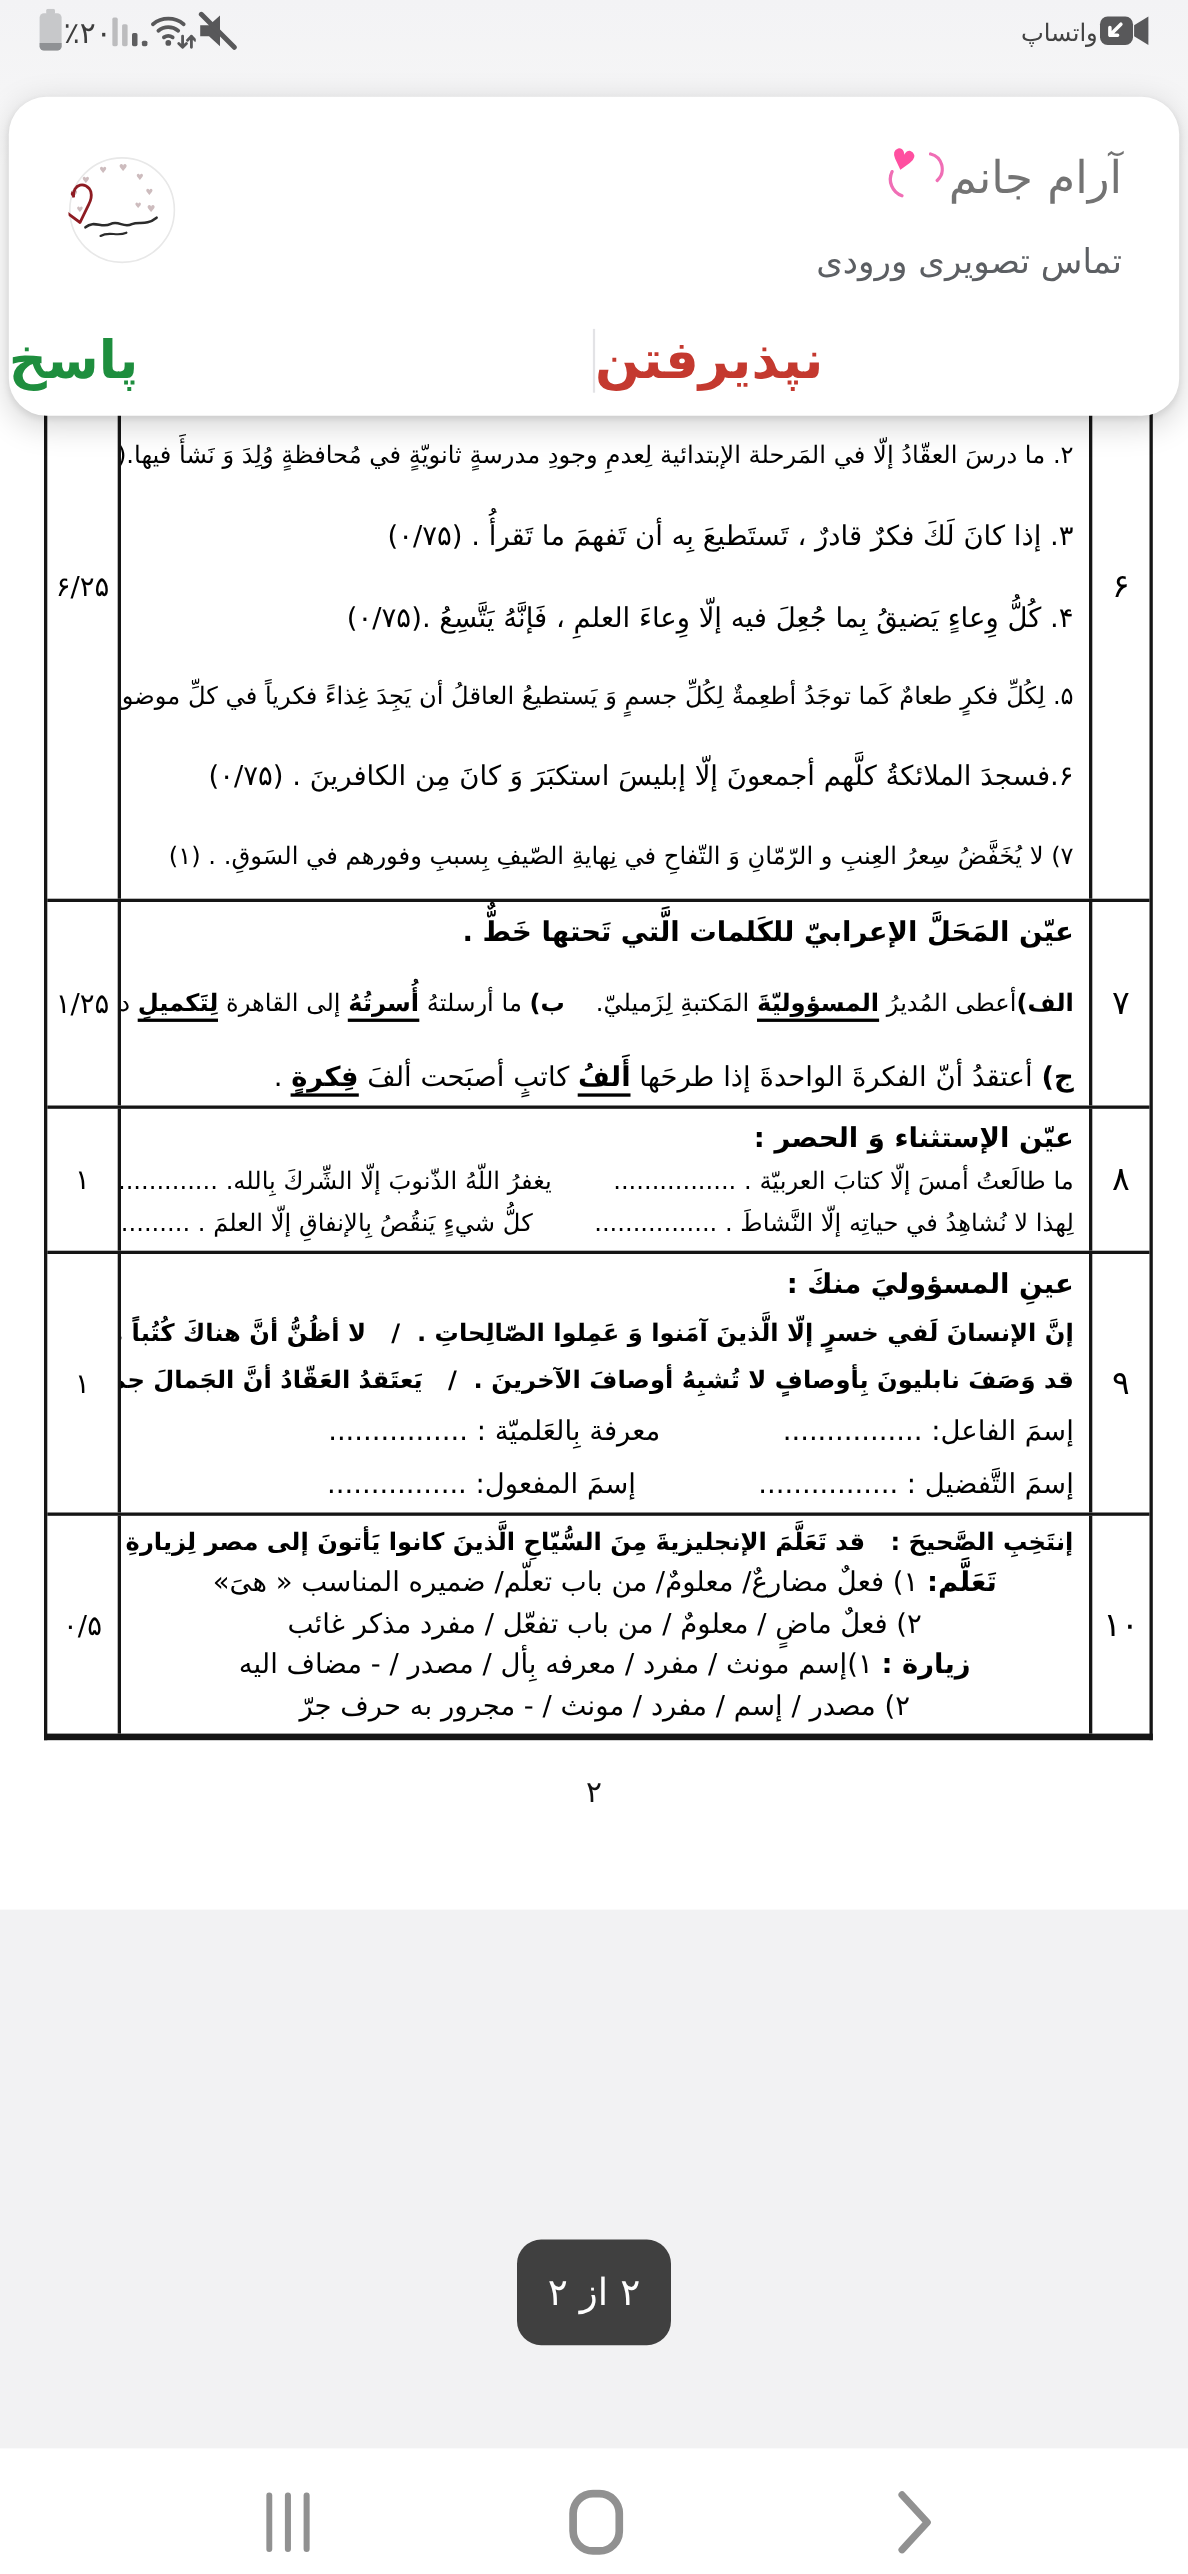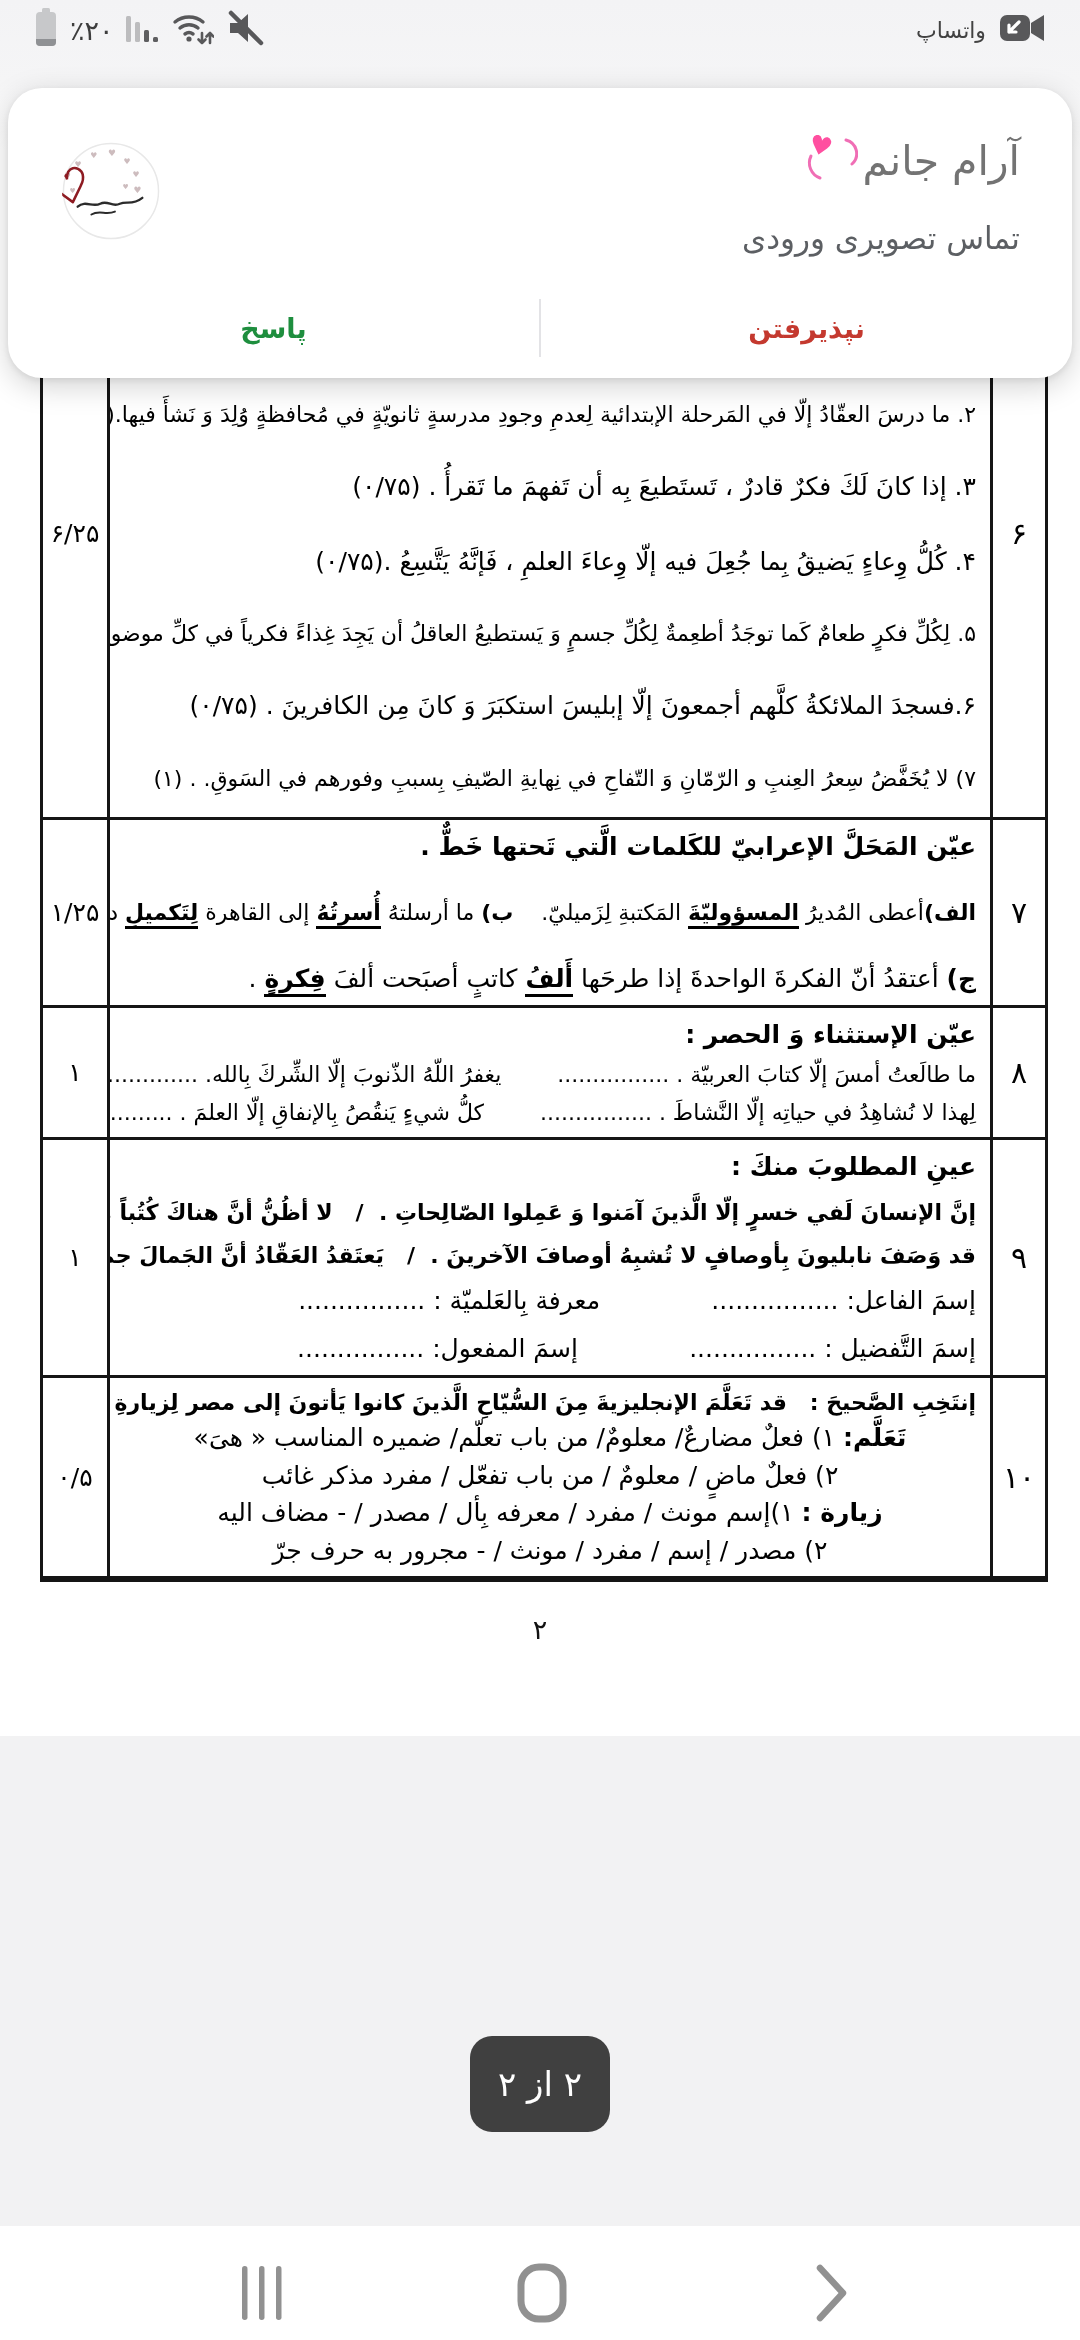--- a/index.html
+++ b/index.html
@@ -9,34 +9,34 @@
     font-family:"DejaVu Sans",sans-serif;
     direction:rtl;
   }
   
   .top-strip{position:absolute;top:0;left:0;right:0;height:150px;z-index:1;
     background:linear-gradient(#f3f3f5 0%,#f5f5f6 55%,rgba(245,245,246,0) 100%);}
   
   .statusbar{position:absolute;top:8px;left:0;right:0;height:44px;z-index:6;
     display:flex;justify-content:space-between;align-items:center;
     padding:0 34px;direction:ltr;}
-  .sb-left,.sb-right{display:flex;align-items:center;gap:12px;}
+  .sb-left,.sb-right{display:flex;align-items:center;}
   .sb-percent{font-size:27px;color:#3d3d3d;}
   .sb-app{font-size:22px;color:#424242;}
   
   .call-card{position:absolute;left:8px;top:88px;width:1064px;height:290px;z-index:10;
     background:#ffffff;border-radius:34px;
     box-shadow:0 8px 30px rgba(0,0,0,.18),0 2px 6px rgba(0,0,0,.08);}
   .caller-row{position:absolute;top:46px;right:52px;display:flex;align-items:center;gap:4px;direction:rtl;}
   .caller-name{font-size:41px;color:#737373;}
   .call-type{position:absolute;top:132px;right:52px;font-size:31px;color:#5c5f63;}
   .avatar{position:absolute;left:54px;top:54px;width:98px;height:98px;border-radius:50%;overflow:hidden;}
   .card-buttons{position:absolute;left:0;right:0;bottom:12px;height:76px;
     display:flex;align-items:center;direction:ltr;}
-  .card-btn{flex:1;text-align:center;font-size:27px;font-weight:bold;cursor:pointer;}
+  .card-btn{flex:1;font-size:48px;font-weight:bold;cursor:pointer;}
   .btn-divider{width:2px;height:58px;background:#e3e3e6;}
   
   .exam-table{position:absolute;left:40px;top:250px;width:1002px;z-index:2;
     direction:rtl;background:#fff;
     border-left:3px solid #151515;border-right:3px solid #151515;border-bottom:6px solid #151515;}
   .trow{display:grid;grid-template-columns:52px 1fr 64px;box-sizing:border-box;}
   .trow.rb{border-bottom:3px solid #151515;}
   .cell{box-sizing:border-box;min-width:0;}
   .cell.num{display:flex;align-items:center;justify-content:center;font-size:30px;color:#000;}
   .cell.score{display:flex;align-items:center;justify-content:center;font-size:25px;color:#000;}
@@ -142,21 +142,21 @@
       <div class="cell content">
         <div class="line"><span class="b">عيّن الإستثناء وَ الحصر :</span></div>
         <div class="line sm"><span>ما طالَعتُ أمسَ إلّا كتابَ العربيّة . ................&nbsp;&nbsp;&nbsp;&nbsp;&nbsp;&nbsp;&nbsp;&nbsp;يغفرُ اللّهُ الذّنوبَ إلّا الشِّركَ بِالله. ................</span></div>
         <div class="line sm"><span>لِهذا لا نُشاهِدُ في حياتِه إلّا النَّشاطَ . ................&nbsp;&nbsp;&nbsp;&nbsp;&nbsp;&nbsp;&nbsp;&nbsp;كلُّ شيءٍ يَنقُصُ بِالإنفاقِ إلّا العلمَ . ................</span></div>
       </div>
       <div class="cell score">۱</div>
     </div>
     <div class="trow rb" style="height: 238px;">
       <div class="cell num">۹</div>
       <div class="cell content">
-        <div class="line"><span class="b">عينِ المطلوبَ منكَ :</span></div>
+        <div class="line"><span class="b">عينِ المسؤوليَ منكَ :</span></div>
         <div class="line sm"><span class="b">إنَّ الإنسانَ لَفي خسرٍ إلّا الَّذينَ آمَنوا وَ عَمِلوا الصّالِحاتِ .&nbsp; /&nbsp;&nbsp; لا أظُنُّ أنَّ هناكَ كُتُباً مُكَرَّرَة .</span></div>
         <div class="line sm"><span class="b">قد وَصَفَ نابليونَ بِأوصافٍ لا تُشبِهُ أوصافَ الآخرينَ .&nbsp; /&nbsp;&nbsp; يَعتَقدُ العَقّادُ أنَّ الجَمالَ جمالُ الحُرّيّة.</span></div>
         <div class="line"><span>إسمَ الفاعل: ................&nbsp;&nbsp;&nbsp;&nbsp;&nbsp;&nbsp;&nbsp;&nbsp;&nbsp;&nbsp;&nbsp;&nbsp;&nbsp;&nbsp;معرفة بِالعَلميّة : ................</span></div>
         <div class="line"><span>إسمَ التَّفضيل : ................&nbsp;&nbsp;&nbsp;&nbsp;&nbsp;&nbsp;&nbsp;&nbsp;&nbsp;&nbsp;&nbsp;&nbsp;&nbsp;&nbsp;إسمَ المفعول: ................</span></div>
       </div>
       <div class="cell score">۱</div>
     </div>
     <div class="trow" style="height: 198px;">
       <div class="cell num">۱۰</div>
       <div class="cell content">

